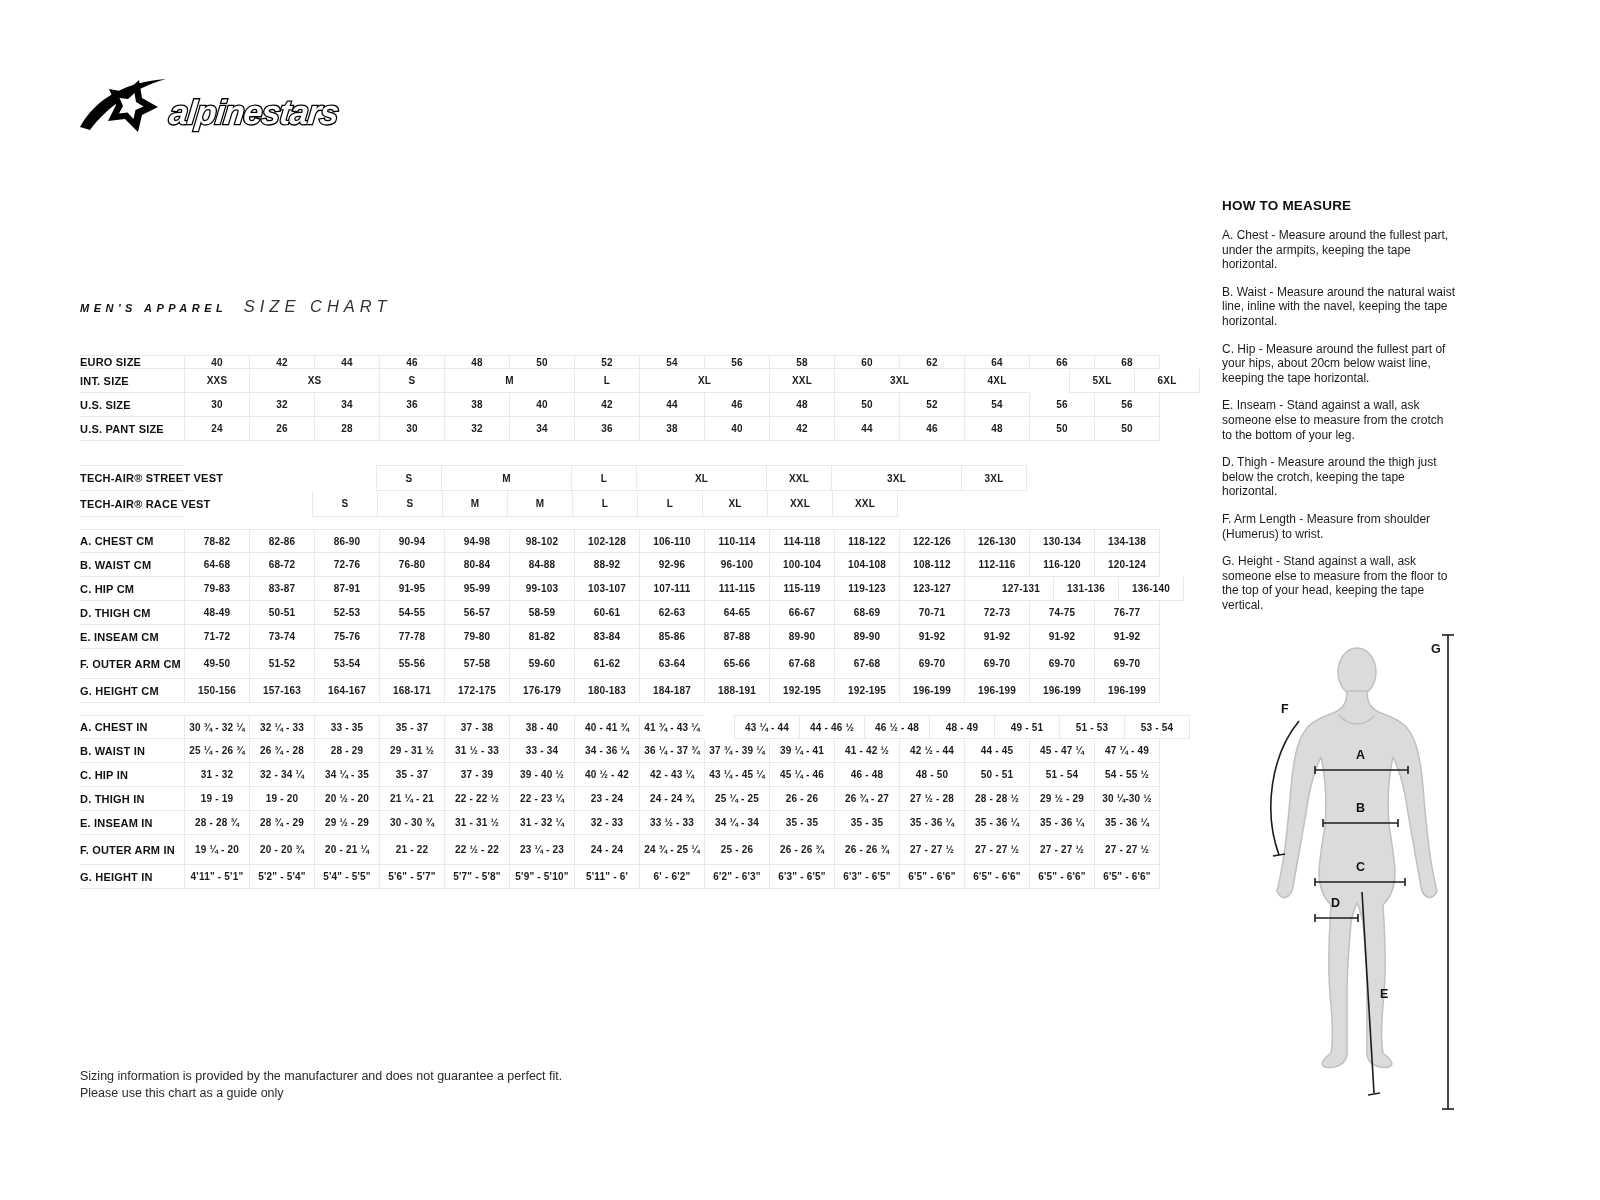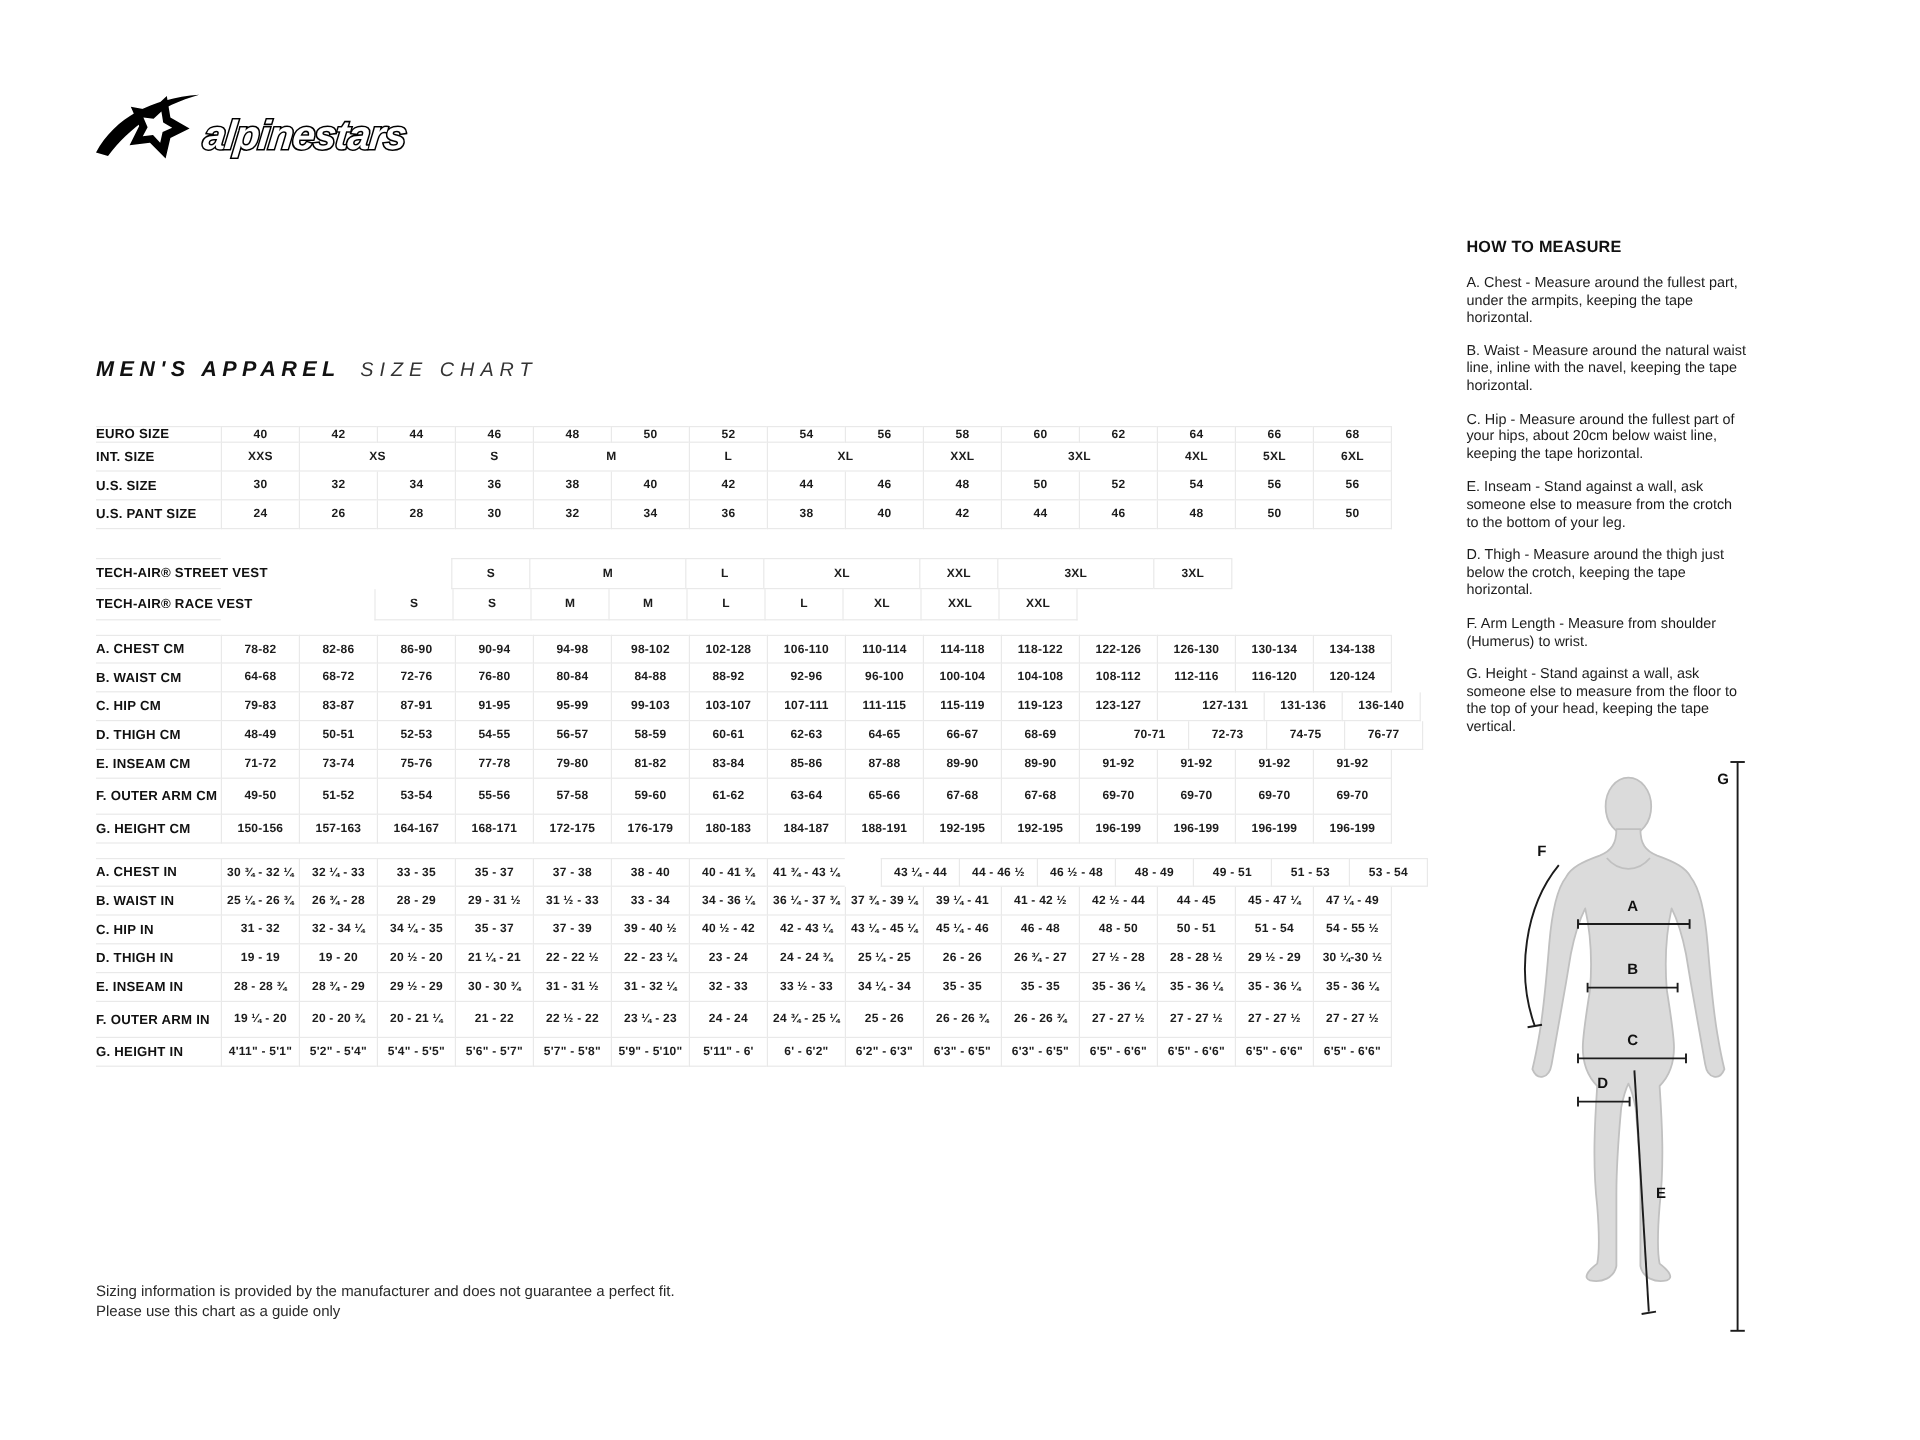--- a/index.html
+++ b/index.html
@@ -4,21 +4,21 @@
 <style>
   html,body{margin:0;padding:0;background:#fff;}
   #page{position:relative;width:1600px;height:1200px;background:#ffffff;
         font-family:"Liberation Sans","DejaVu Sans",sans-serif;color:#1a1a1a;overflow:hidden;}
 
   
   #logo{position:absolute;left:78px;top:70px;}
 
   
   #title{position:absolute;left:80px;top:297px;white-space:nowrap;}
-  .title-bold{font-style:italic;font-weight:bold;font-size:18px;letter-spacing:4.5px;color:#111;}
+  .title-bold{font-style:italic;font-weight:bold;font-size:11px;letter-spacing:4.5px;color:#111;}
   .title-light{font-style:italic;font-weight:400;font-size:16.5px;letter-spacing:5px;color:#333;margin-left:12px;}
 
   
   #tables{position:absolute;left:80px;top:355px;width:1079px;}
   .tgroup{position:absolute;left:0;}
   #grp-sizes{top:0;}
   #grp-vest{top:110px;}
   #grp-cm{top:174px;}
   #grp-in{top:360px;}
   .trow{display:flex;align-items:stretch;}
@@ -88,21 +88,21 @@
           <div class="lcell">INT. SIZE</div>
           <div class="dcell" style="width: 64px; flex: 0 0 auto;">XXS</div>
           <div class="dcell" style="width: 129px; flex: 0 0 auto;">XS</div>
           <div class="dcell" style="width: 64px; flex: 0 0 auto;">S</div>
           <div class="dcell" style="width: 129px; flex: 0 0 auto;">M</div>
           <div class="dcell" style="width: 64px; flex: 0 0 auto;">L</div>
           <div class="dcell" style="width: 129px; flex: 0 0 auto;">XL</div>
           <div class="dcell" style="width: 64px; flex: 0 0 auto;">XXL</div>
           <div class="dcell" style="width: 129px; flex: 0 0 auto;">3XL</div>
           <div class="dcell" style="width: 64px; flex: 0 0 auto;">4XL</div>
-          <div class="dcell" style="width: 64px; flex: 0 0 auto;">5XL</div>
+          <div class="dcell" style="width: 64px; flex: 0 0 auto; margin-left: 40px;">5XL</div>
           <div class="dcell" style="width: 64px; flex: 0 0 auto;">6XL</div>
         </div>
         <div class="trow" style="height: 24px;">
           <div class="lcell">U.S. SIZE</div>
           <div class="dcell" style="width: 64px; flex: 0 0 auto;">30</div>
           <div class="dcell" style="width: 64px; flex: 0 0 auto;">32</div>
           <div class="dcell" style="width: 64px; flex: 0 0 auto;">34</div>
           <div class="dcell" style="width: 64px; flex: 0 0 auto;">36</div>
           <div class="dcell" style="width: 64px; flex: 0 0 auto;">38</div>
           <div class="dcell" style="width: 64px; flex: 0 0 auto;">40</div>
@@ -231,21 +231,21 @@
           <div class="dcell" style="width: 64px; flex: 0 0 auto;">50-51</div>
           <div class="dcell" style="width: 64px; flex: 0 0 auto;">52-53</div>
           <div class="dcell" style="width: 64px; flex: 0 0 auto;">54-55</div>
           <div class="dcell" style="width: 64px; flex: 0 0 auto;">56-57</div>
           <div class="dcell" style="width: 64px; flex: 0 0 auto;">58-59</div>
           <div class="dcell" style="width: 64px; flex: 0 0 auto;">60-61</div>
           <div class="dcell" style="width: 64px; flex: 0 0 auto;">62-63</div>
           <div class="dcell" style="width: 64px; flex: 0 0 auto;">64-65</div>
           <div class="dcell" style="width: 64px; flex: 0 0 auto;">66-67</div>
           <div class="dcell" style="width: 64px; flex: 0 0 auto;">68-69</div>
-          <div class="dcell" style="width: 64px; flex: 0 0 auto; padding-left: 26px;">70-71</div>
+          <div class="dcell" style="width: 64px; flex: 0 0 auto;">70-71</div>
           <div class="dcell" style="width: 64px; flex: 0 0 auto;">72-73</div>
           <div class="dcell" style="width: 64px; flex: 0 0 auto;">74-75</div>
           <div class="dcell" style="width: 64px; flex: 0 0 auto;">76-77</div>
         </div>
         <div class="trow" style="height: 24px;">
           <div class="lcell">E. INSEAM CM</div>
           <div class="dcell" style="width: 64px; flex: 0 0 auto;">71-72</div>
           <div class="dcell" style="width: 64px; flex: 0 0 auto;">73-74</div>
           <div class="dcell" style="width: 64px; flex: 0 0 auto;">75-76</div>
           <div class="dcell" style="width: 64px; flex: 0 0 auto;">77-78</div>

